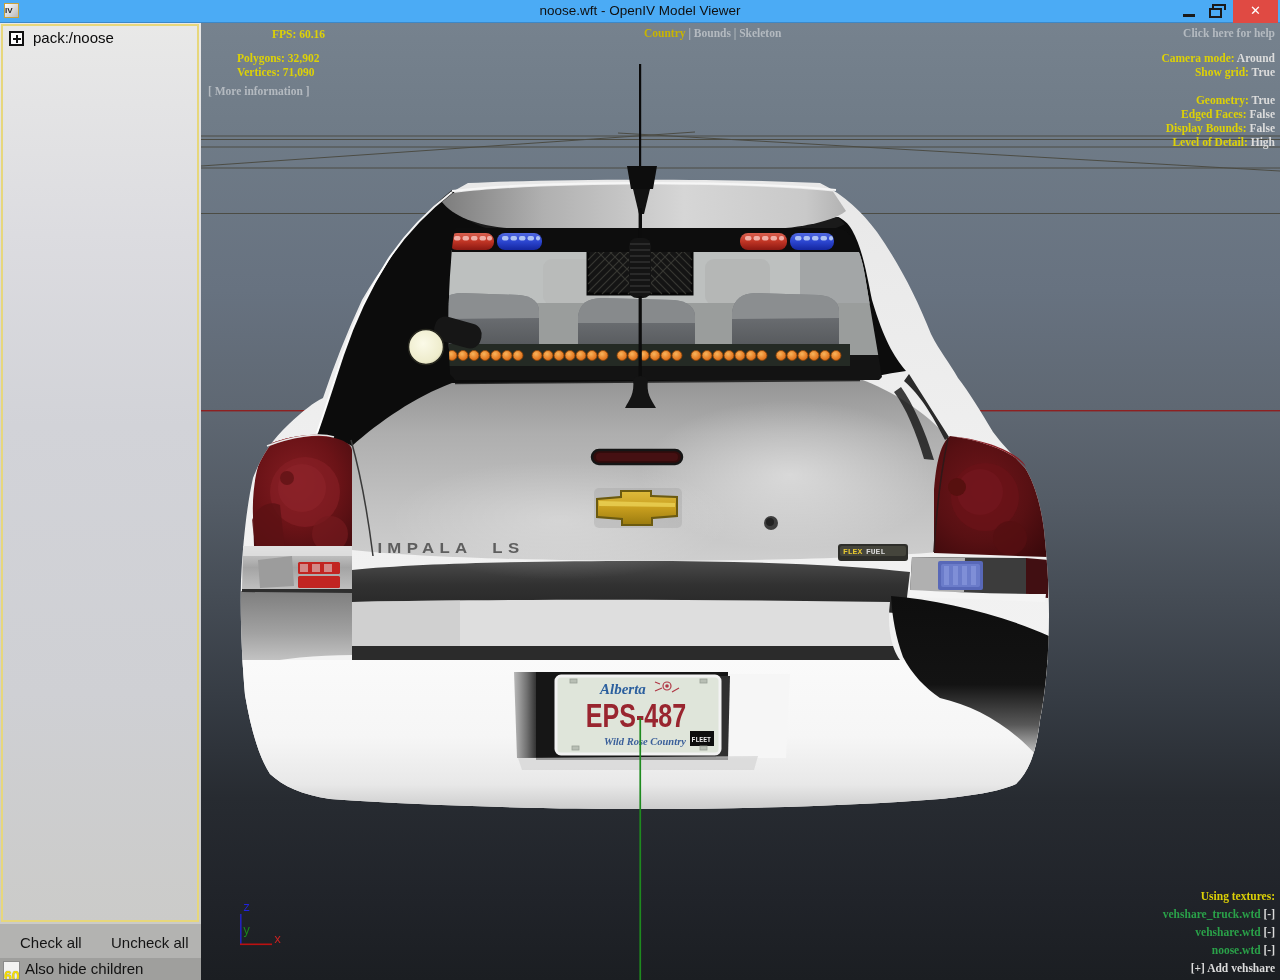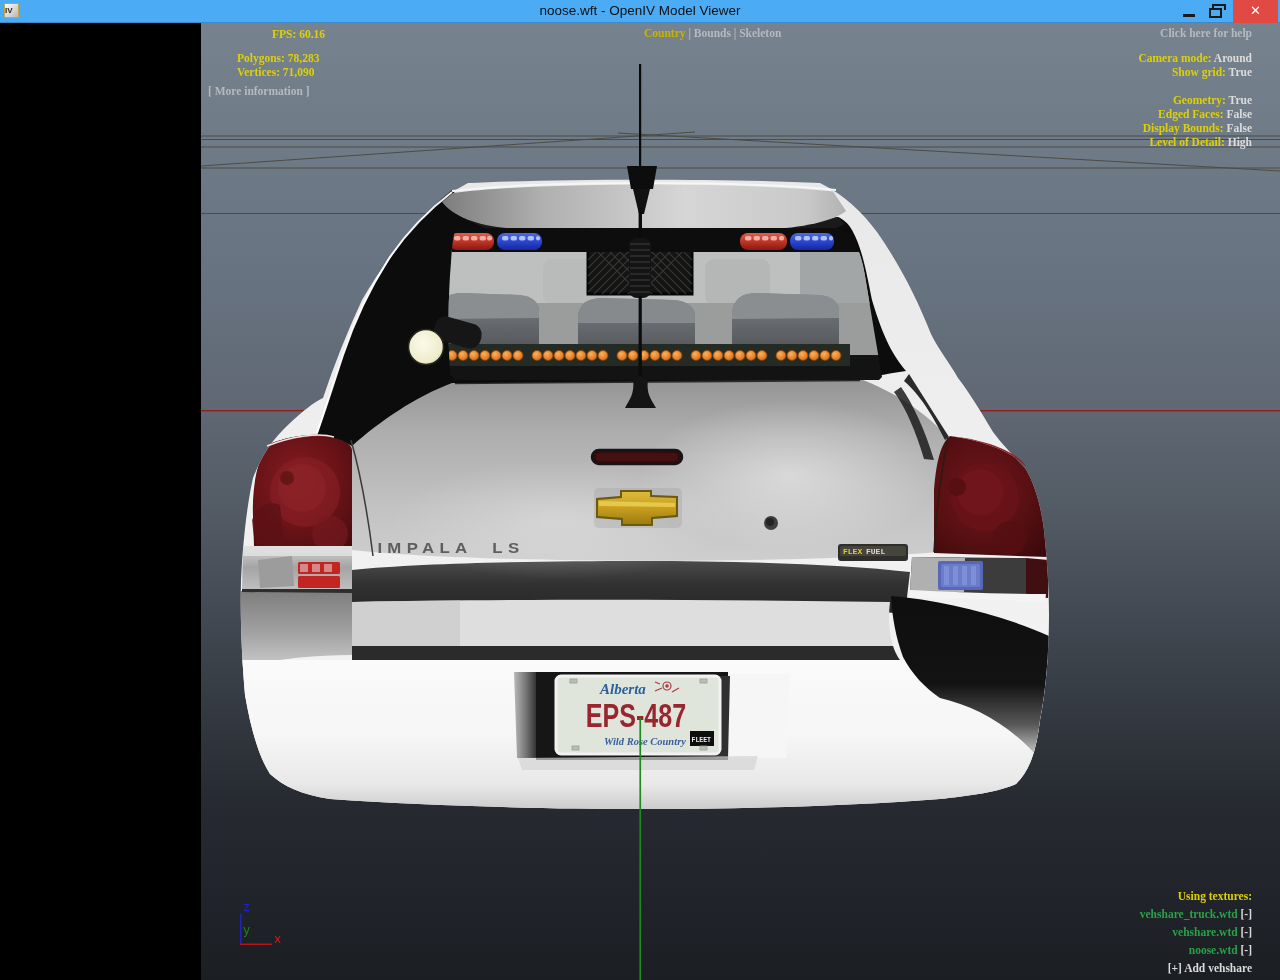--- a/index.html
+++ b/index.html
@@ -17,21 +17,21 @@
 #checkrow{position:absolute;left:0;top:901px;width:201px;height:34px;background:#b3b3b1;color:#141414;font-size:15px}
 #hiderow{position:absolute;left:0;top:935px;width:201px;height:22px;background:#9f9f9d;color:#111;font-size:15px}
 #cbox{position:absolute;left:3px;top:3px;width:17px;height:19px;background:#f2f2f2;border:1px solid #8a8a8a;overflow:hidden}
 #cbox span{position:absolute;left:0px;top:6px;font-size:14px;font-weight:bold;color:#f8e000;text-shadow:0 0 1px #666}
 .tree{position:absolute;left:33px;top:6px;font-size:15px;color:#0a0a0a}
 #plus{position:absolute;left:9px;top:8px;width:15px;height:15px;border:2px solid #111;background:#fdfdfd}
 #plus:before{content:"";position:absolute;left:1.5px;top:4.5px;width:8px;height:2px;background:#111}
 #plus:after{content:"";position:absolute;left:4.5px;top:1.5px;width:2px;height:8px;background:#111}
 .mono{position:absolute;font-family:Liberation Serif, serif;font-weight:700;font-size:11.5px;line-height:14px;white-space:pre}
 .yel{color:#ddd106}.gry{color:#b4bac0}.wht{color:#dcdcdc}.grn{color:#2aa149}
-.rt{right:28px;text-align:right}
+.rt{right:5px;text-align:right}
 svg{position:absolute;left:0;top:0}
 </style></head><body>
 <div id="win">
 <div id="vp"></div>
 <svg width="1280" height="980" viewBox="0 0 1280 980">
 <defs>
 <linearGradient id="bodyg" x1="0" y1="0" x2="0" y2="1">
  <stop offset="0" stop-color="#e8e8e8"></stop>
           <stop offset="0.5" stop-color="#f0f0f0"></stop>
           <stop offset="1" stop-color="#f4f4f4"></stop>
@@ -349,36 +349,51 @@
 <rect x="639.4" y="718" width="1.7" height="262" fill="#1e8a1e"></rect>
 <g id="axis">
 <rect x="240" y="914" width="1.6" height="31" fill="#2222bb"></rect>
 <rect x="240" y="943.5" width="32" height="1.6" fill="#bb1111"></rect>
 <text x="243" y="911" font-family="Liberation Mono, monospace" font-size="12" fill="#2222dd">z</text>
 <text x="243" y="934" font-family="Liberation Mono, monospace" font-size="12" fill="#1a8a1a">y</text>
 <text x="274" y="943" font-family="Liberation Mono, monospace" font-size="12" fill="#cc2222">x</text>
 </g>
 </svg>
 <div class="mono yel" style="left:272px;top:27px">FPS: 60.16</div>
-<div class="mono yel" style="left:237px;top:51px">Polygons: 78,283</div>
+<div class="mono yel" style="left:237px;top:51px">Polygons: 32,902</div>
 <div class="mono yel" style="left:237px;top:65px">Vertices: 71,090</div>
 <div class="mono gry" style="left:208px;top:84px">[ More information ]</div>
 <div class="mono" style="left:644px;top:26px"><span style="color:#c8b400">Country</span><span class="gry"> | Bounds | Skeleton</span></div>
 <div class="mono gry rt" style="top:26px">Click here for help</div>
 <div class="mono rt" style="top:51px"><span class="yel">Camera mode: </span><span class="wht">Around</span></div>
 <div class="mono rt" style="top:65px"><span class="yel">Show grid: </span><span class="wht">True</span></div>
 <div class="mono rt" style="top:93px"><span class="yel">Geometry: </span><span class="wht">True</span></div>
 <div class="mono rt" style="top:107px"><span class="yel">Edged Faces: </span><span class="wht">False</span></div>
 <div class="mono rt" style="top:121px"><span class="yel">Display Bounds: </span><span class="wht">False</span></div>
 <div class="mono rt" style="top:135px"><span class="yel">Level of Detail: </span><span class="wht">High</span></div>
 <div class="mono yel rt" style="top:889px">Using textures:</div>
 <div class="mono rt" style="top:907px"><span class="grn">vehshare_truck.wtd</span><span class="wht"> [-]</span></div>
 <div class="mono rt" style="top:925px"><span class="grn">vehshare.wtd</span><span class="wht"> [-]</span></div>
 <div class="mono rt" style="top:943px"><span class="grn">noose.wtd</span><span class="wht"> [-]</span></div>
 <div class="mono wht rt" style="top:961px">[+] Add vehshare</div>
+<div id="panel">
+<div id="pborder"></div>
+<div id="plus"></div>
+<div class="tree">pack:/noose</div>
+<div id="checkrow">
+        <span style="position:absolute;left:20px;top:10px">Check all</span>
+        <span style="position:absolute;left:111px;top:10px">Uncheck all</span>
+      </div>
+<div id="hiderow">
+        <div id="cbox">
+          <span>60</span>
+        </div>
+        <span style="position:absolute;left:25px;top:2px">Also hide children</span>
+      </div>
+</div>
 <div id="title">
       <div class="txt">noose.wft - OpenIV Model Viewer</div>
       <div id="icon">IV</div>
       <div id="mins"></div>
       <div id="maxb"></div>
       <div id="closeb">✕</div>
     </div>
 </div>
 
 </body></html>

